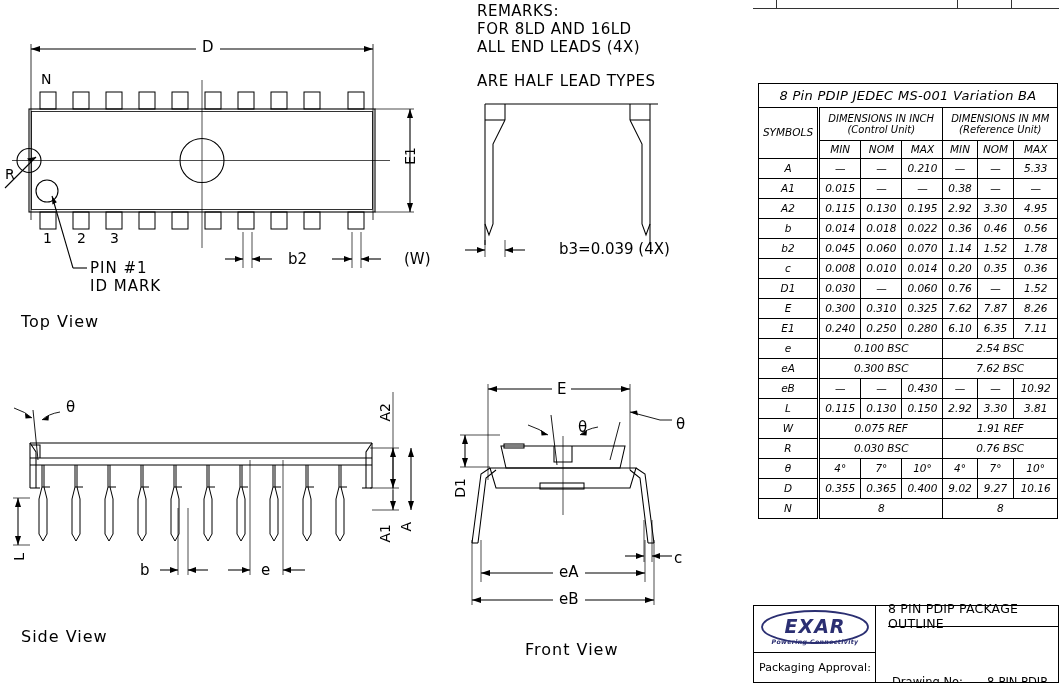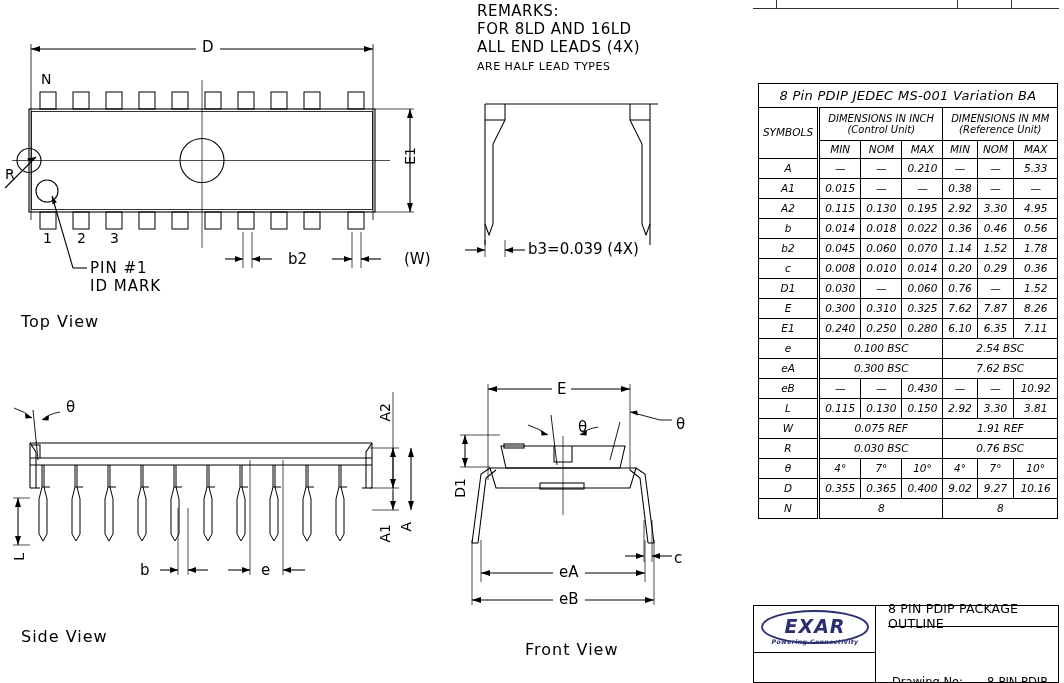--- a/index.html
+++ b/index.html
@@ -151,21 +151,21 @@
 <div class="abs cad" style="left:110px;top:230px;font-size:14px;">3</div>
 <div class="abs cad" style="left:90px;top:259px;font-size:15px;letter-spacing:1px;">PIN #1</div>
 <div class="abs cad" style="left:90px;top:277px;font-size:15px;letter-spacing:1px;">ID MARK</div>
 <div class="abs cad" style="left:288px;top:250px;font-size:15px;">b2</div>
 <div class="abs cad" style="left:404px;top:250px;font-size:15px;">(W)</div>
 <div class="abs cad" style="left:21px;top:312px;font-size:16px;letter-spacing:1px;">Top View</div>
 
 <div class="abs cad" style="left:477px;top:2px;font-size:15px;letter-spacing:.5px;">REMARKS:</div>
 <div class="abs cad" style="left:477px;top:20px;font-size:15px;letter-spacing:.5px;">FOR 8LD AND 16LD</div>
 <div class="abs cad" style="left:477px;top:38px;font-size:15px;letter-spacing:.5px;">ALL END LEADS (4X)</div>
-<div class="abs cad" style="left:477px;top:60px;font-size:11px;letter-spacing:.5px;">ARE HALF LEAD TYPES</div>
+<div class="abs cad" style="left:477px;top:72px;font-size:15px;letter-spacing:.5px;">ARE HALF LEAD TYPES</div>
 
 <svg class="abs" style="left:460px;top:85px;" width="290" height="190" viewBox="0 0 290 190">
   <g fill="none" stroke="#000" stroke-width="1.05">
 
     <line x1="25" y1="19" x2="198" y2="19"></line>
 
     <line x1="25" y1="19" x2="25" y2="160"></line>
     <line x1="45" y1="19" x2="45" y2="35"></line>
     <line x1="25" y1="35" x2="45" y2="35"></line>
     <path d="M45,35 L33,59 L33,139 L29,150 L25,139"></path>
@@ -176,21 +176,21 @@
     <path d="M170,35 L182,59 L182,139 L186,150 L190,139"></path>
 
     <line x1="25" y1="155" x2="25" y2="172" stroke-width="0.7"></line>
     <line x1="45" y1="155" x2="45" y2="172" stroke-width="0.7"></line>
     <line x1="5" y1="165" x2="25" y2="165"></line>
     <path d="M25,165 l-8,-3 v6 z" fill="#000" stroke="none"></path>
     <line x1="45" y1="165" x2="65" y2="165"></line>
     <path d="M45,165 l8,-3 v6 z" fill="#000" stroke="none"></path>
   </g>
 </svg>
-<div class="abs cad" style="left:528px;top:240px;font-size:15px;">b3=0.039  (4X)</div>
+<div class="abs cad" style="left:559px;top:240px;font-size:15px;">b3=0.039  (4X)</div>
 
 <svg class="abs" style="left:0px;top:380px;" width="420" height="230" viewBox="0 0 420 230">
   <g fill="none" stroke="#000" stroke-width="1.05">
 
     <line x1="30" y1="63" x2="372" y2="63"></line>
     <line x1="30" y1="78" x2="372" y2="78"></line>
     <line x1="30" y1="85" x2="372" y2="85"></line>
     <line x1="30" y1="63" x2="30" y2="108"></line>
     <line x1="372" y1="63" x2="372" y2="108"></line>
 
@@ -431,21 +431,21 @@
         <td>1.14</td>
         <td>1.52</td>
         <td>1.78</td>
       </tr>
       <tr>
         <td class="sym">c</td>
         <td class="thickL">0.008</td>
         <td>0.010</td>
         <td>0.014</td>
         <td>0.20</td>
-        <td>0.29</td>
+        <td>0.35</td>
         <td>0.36</td>
       </tr>
       <tr>
         <td class="sym">D1</td>
         <td class="thickL">0.030</td>
         <td>—</td>
         <td>0.060</td>
         <td>0.76</td>
         <td>—</td>
         <td>1.52</td>
@@ -534,20 +534,21 @@
 
 <div id="titleblock">
   <div id="tb-logo">
     <div class="logo-cell">
       <svg width="112" height="42" viewBox="0 0 112 42">
         <ellipse cx="56" cy="19" rx="53" ry="16" fill="none" stroke="#2b2f72" stroke-width="1.8"></ellipse>
         <text x="56" y="25" text-anchor="middle" font-family="'DejaVu Sans','Liberation Sans',sans-serif" font-size="19" font-weight="700" font-style="italic" fill="#2b2f72" letter-spacing="1">EXAR</text>
         <text x="56" y="36" text-anchor="middle" font-family="'DejaVu Sans','Liberation Sans',sans-serif" font-size="6.2" font-weight="700" font-style="italic" fill="#2b2f72" letter-spacing=".4">Powering Connectivity</text>
       </svg>
     </div>
+    <div class="appr">Packaging Approval:</div>
   </div>
   <div id="tb-right">
     <div class="outline">8 PIN PDIP PACKAGE OUTLINE</div>
     <div class="drw">
       <span class="dno">Drawing No:</span>
       <span>8-PIN PDIP</span>
     </div>
   </div>
 </div>
 

